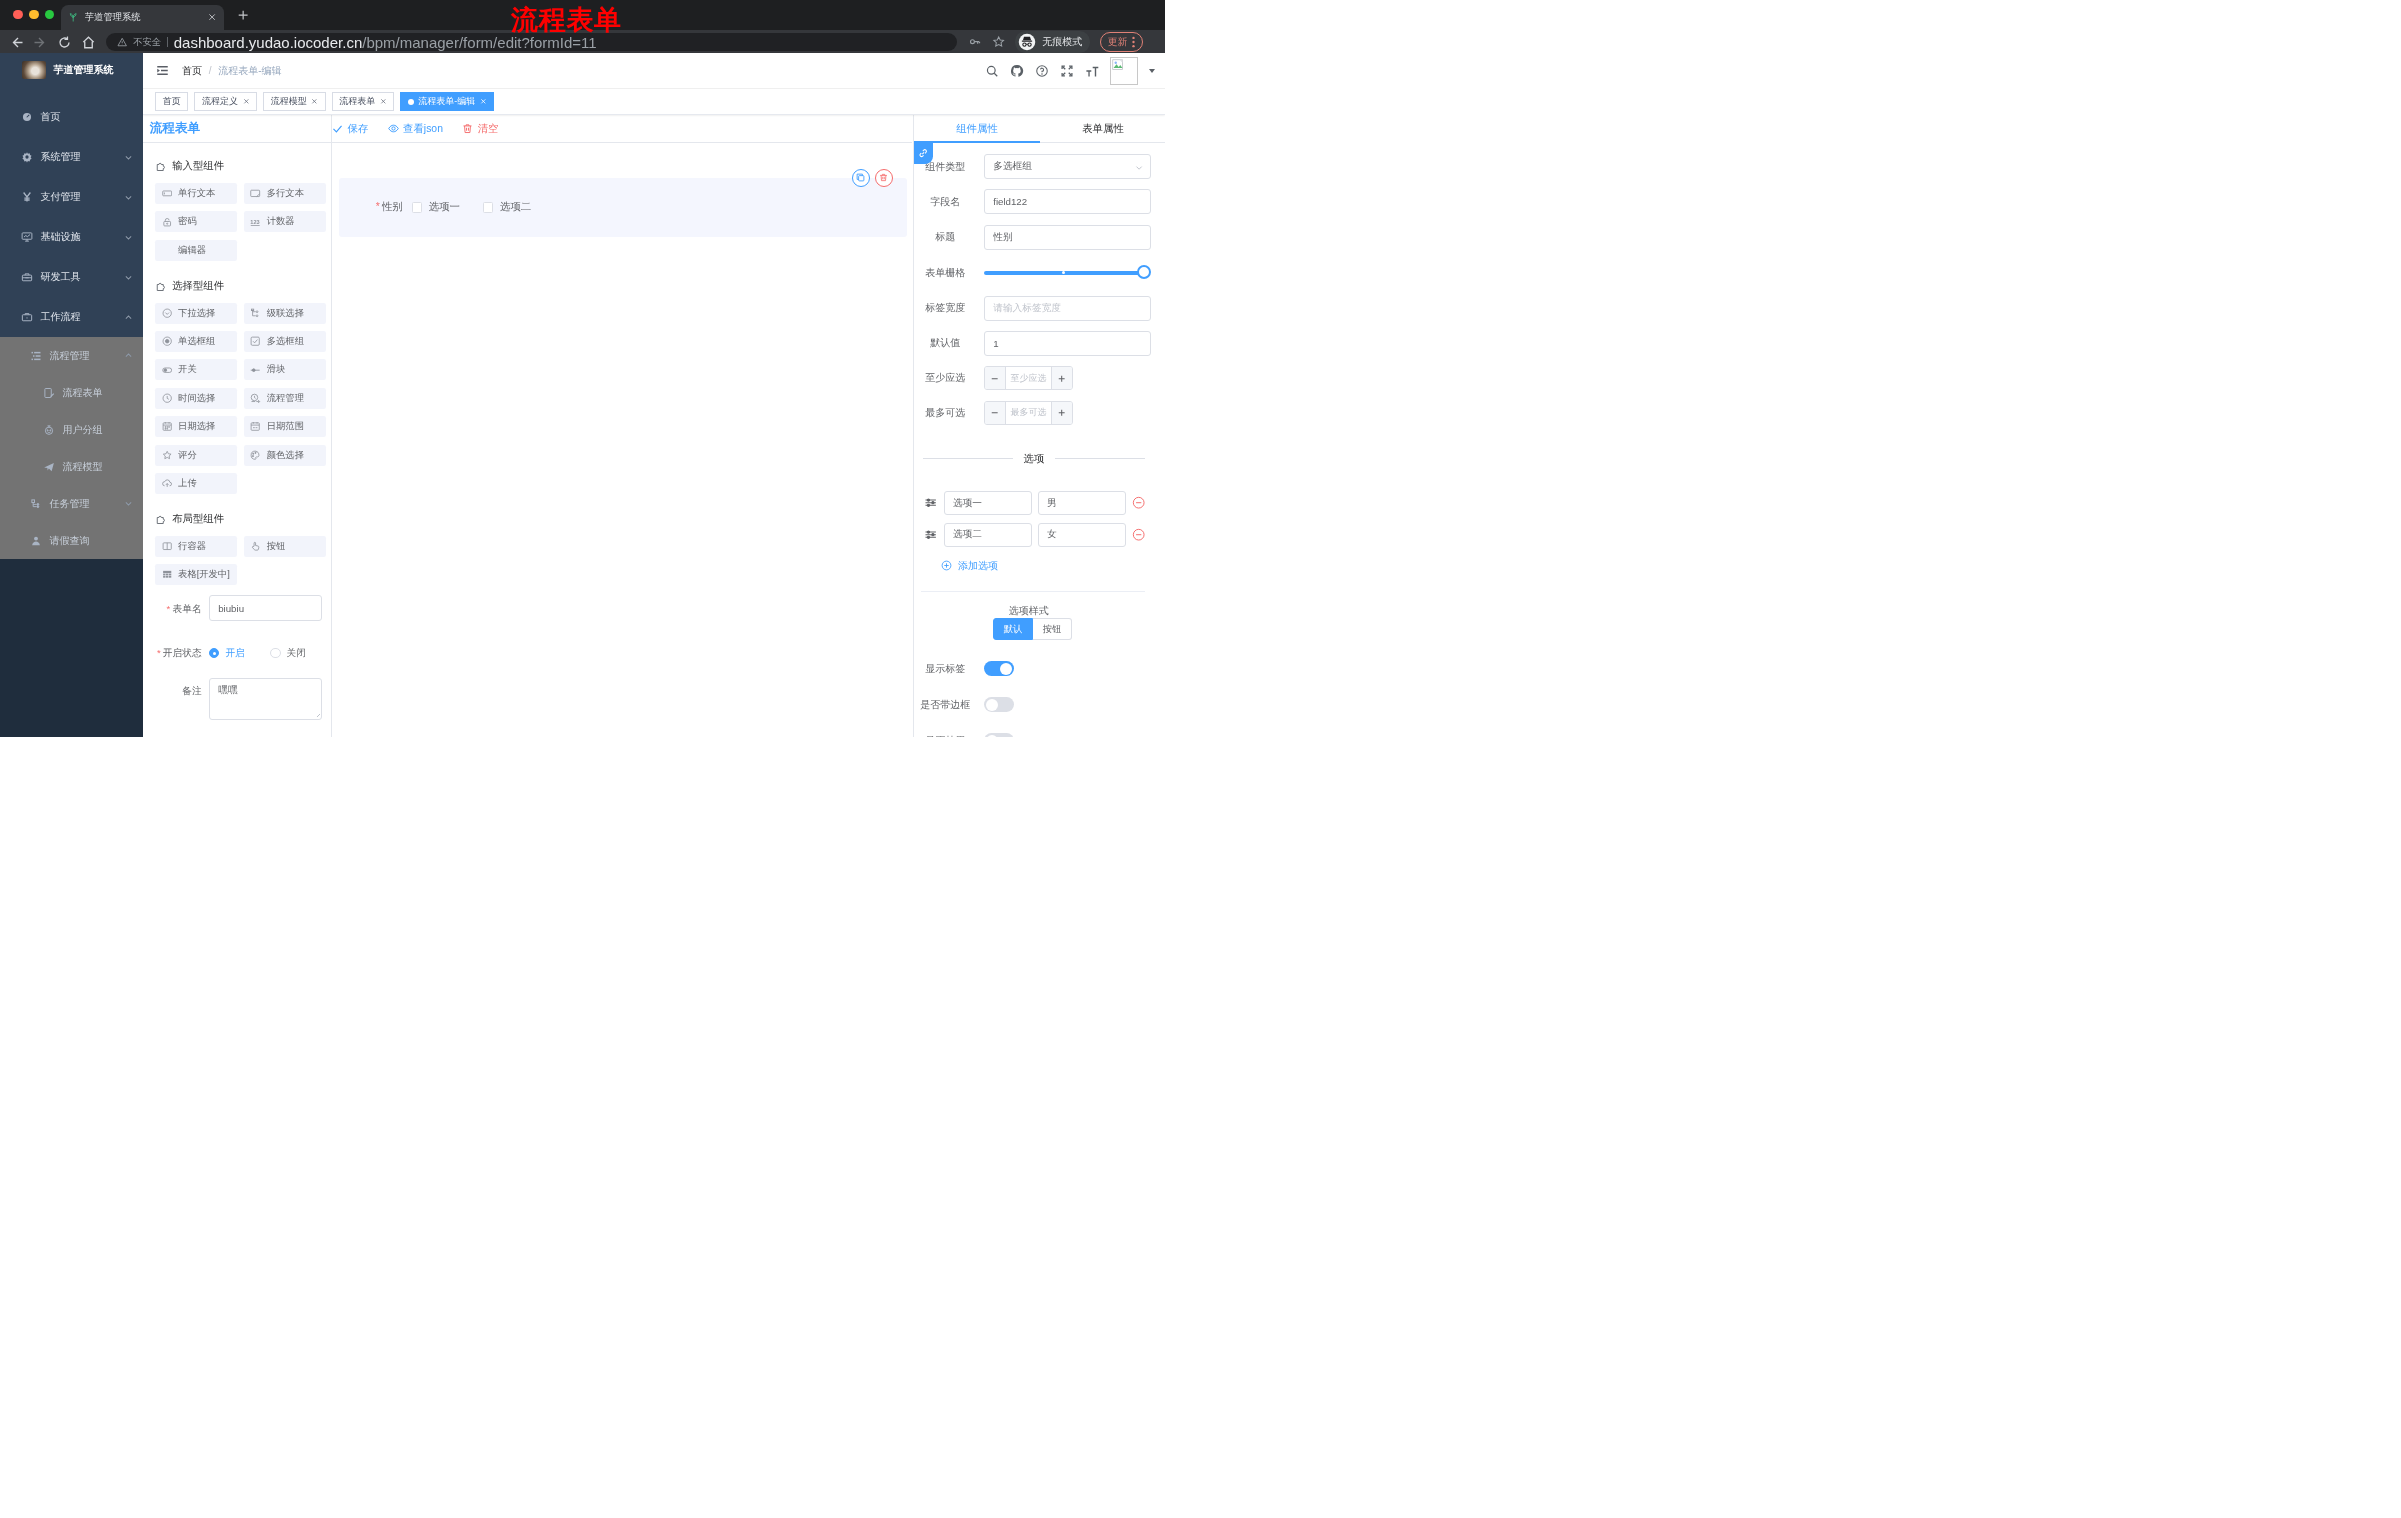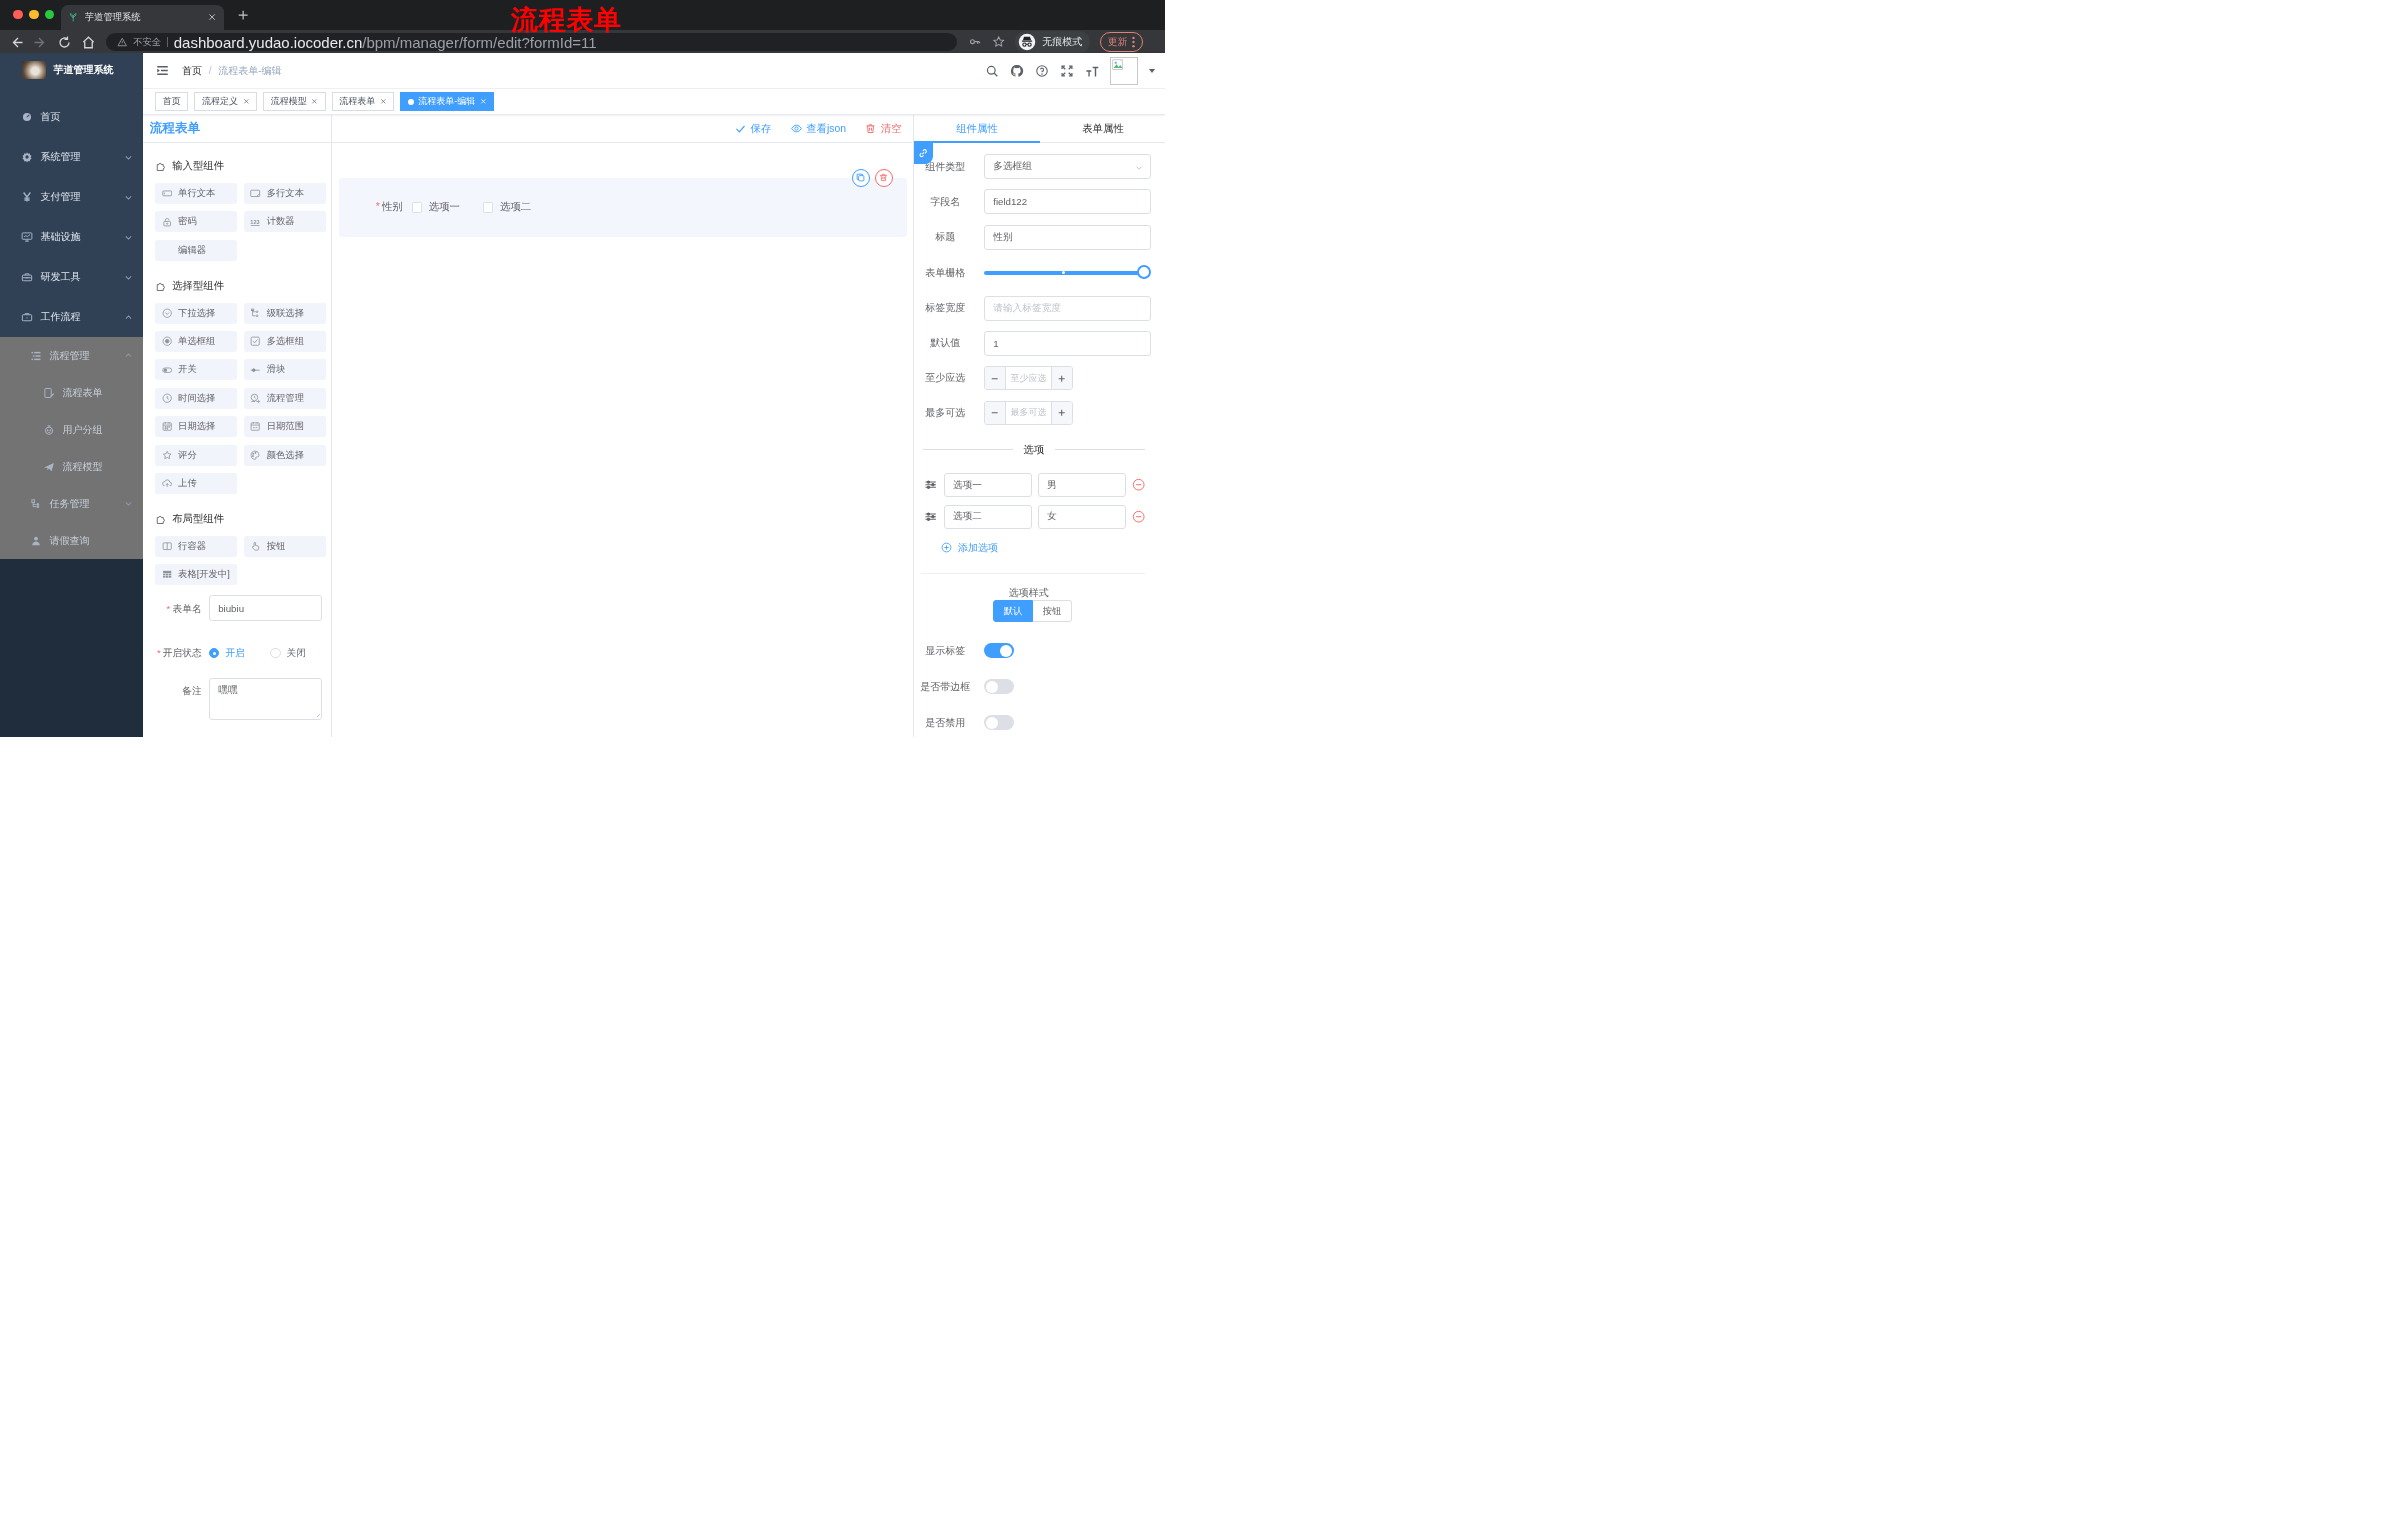--- a/index.html
+++ b/index.html
@@ -86,21 +86,21 @@
   .radio { width:10.4px; height:10.4px; border-radius:50%; flex:none; }
   .radio.on { background:#409eff; border:0.7px solid #409eff; position:relative; }
   .radio.on::after { content:""; position:absolute; left:3px; top:3px; width:3px; height:3px; border-radius:50%; background:#fff; }
   .radio.off { background:#fff; border:0.7px solid #dcdfe6; }
   .radio-label { font-size:9.7px; color:#606266; }
   .radio-label.on { color:#409eff; }
   .radio-gap { width:13.4px; }
 
   
   .canvas { position:absolute; left:189px; top:0; width:580px; bottom:0; }
-  .cv-header { height:28px; border-bottom:0.7px solid #e4e7ed; display:flex; align-items:center; justify-content:flex-end; gap:19.3px; padding-right:10.4px; }
+  .cv-header { height:28px; border-bottom:0.7px solid #e4e7ed; display:flex; align-items:center; gap:19.3px; padding-right:10.4px; }
   .btn-link { display:flex; align-items:center; gap:4.5px; font-size:10.4px; color:#409eff; cursor:pointer; }
   .btn-link .bic { width:11px; height:11px; }
   .btn-link.danger { color:#f56c6c; }
   .cv-body { padding-top:18.6px; }
   .fr { display:flex; align-items:center; }
   .flabel { width:80px; text-align:right; padding-right:9px; font-size:10.4px; color:#606266; white-space:nowrap; flex:none; }
   .phone-input { width:476px; height:26px; border:0.7px solid #dcdfe6; border-radius:3px; display:flex; align-items:center; padding-left:9.7px; font-size:10.4px; color:#c0c4cc; background:#fff; }
   .sel-block { position:relative; margin:16.3px 0 0 6.7px; width:568px; height:59px; background:#f4f6fe; border-radius:3px; display:flex; align-items:center; }
   .sel-block .flabel { width:73px; }
   .cbx-row { display:flex; align-items:center; gap:6.7px; }
@@ -131,21 +131,21 @@
   .slider-stop { position:absolute; top:11px; left:47%; width:3px; height:3px; border-radius:50%; background:#fff; }
   .slider-handle { position:absolute; top:5.2px; right:0; width:14px; height:14px; border-radius:50%; background:#fff; border:2.2px solid #409eff; }
   .stepper { display:flex; width:89px; height:24px; border:0.7px solid #dcdfe6; border-radius:3px; overflow:hidden; background:#fff; }
   .step-btn { width:21px; background:#f5f7fa; color:#606266; display:flex; align-items:center; justify-content:center; cursor:pointer; flex:none; }
   .step-btn svg { width:7.4px; height:7.4px; }
   .step-btn.minus { border-right:0.7px solid #dcdfe6; }
   .step-btn.plus { border-left:0.7px solid #dcdfe6; }
   .step-val { flex:1; display:flex; align-items:center; justify-content:center; font-size:9px; color:#c0c4cc; }
   .opt-divider { display:flex; align-items:center; margin:15px 6px 13.4px 9px; }
   .opt-divider .ln { flex:1; height:0.7px; background:#dcdfe6; }
-  .opt-divider .tt { margin:3px 11px; font-size:10.4px; color:#303133; white-space:nowrap; }
+  .opt-divider .tt { margin:12px 11px; font-size:10.4px; color:#303133; white-space:nowrap; }
   .opt-row { display:flex; align-items:center; margin:0 6px 7.4px 10.4px; gap:6px; }
   .drag-ic { width:13.4px; height:13.4px; color:#606266; flex:none; cursor:grab; }
   .opt-in { flex:1; height:24px; border:0.7px solid #dcdfe6; border-radius:3px; display:flex; align-items:center; padding-left:8.2px; font-size:9.7px; color:#606266; background:#fff; }
   .rm-ic { width:13.4px; height:13.4px; color:#f56c6c; flex:none; cursor:pointer; }
   .add-opt { display:flex; align-items:center; gap:6px; margin:12px 0 0 27px; color:#409eff; font-size:10px; cursor:pointer; }
   .add-opt .aic { width:11px; height:11px; }
   .hr { margin:18px 6px 0 7.4px; border-top:0.7px solid #ebeef5; }
   .pr-row.style-row { margin-top:12.6px; margin-bottom:0;flex-direction:column; }
   .seg { display:flex; }
   .seg-item { height:22px; padding:0 9.7px; display:flex; align-items:center; font-size:9.3px; border:0.7px solid #dcdfe6; color:#606266; background:#fff; cursor:pointer; }

